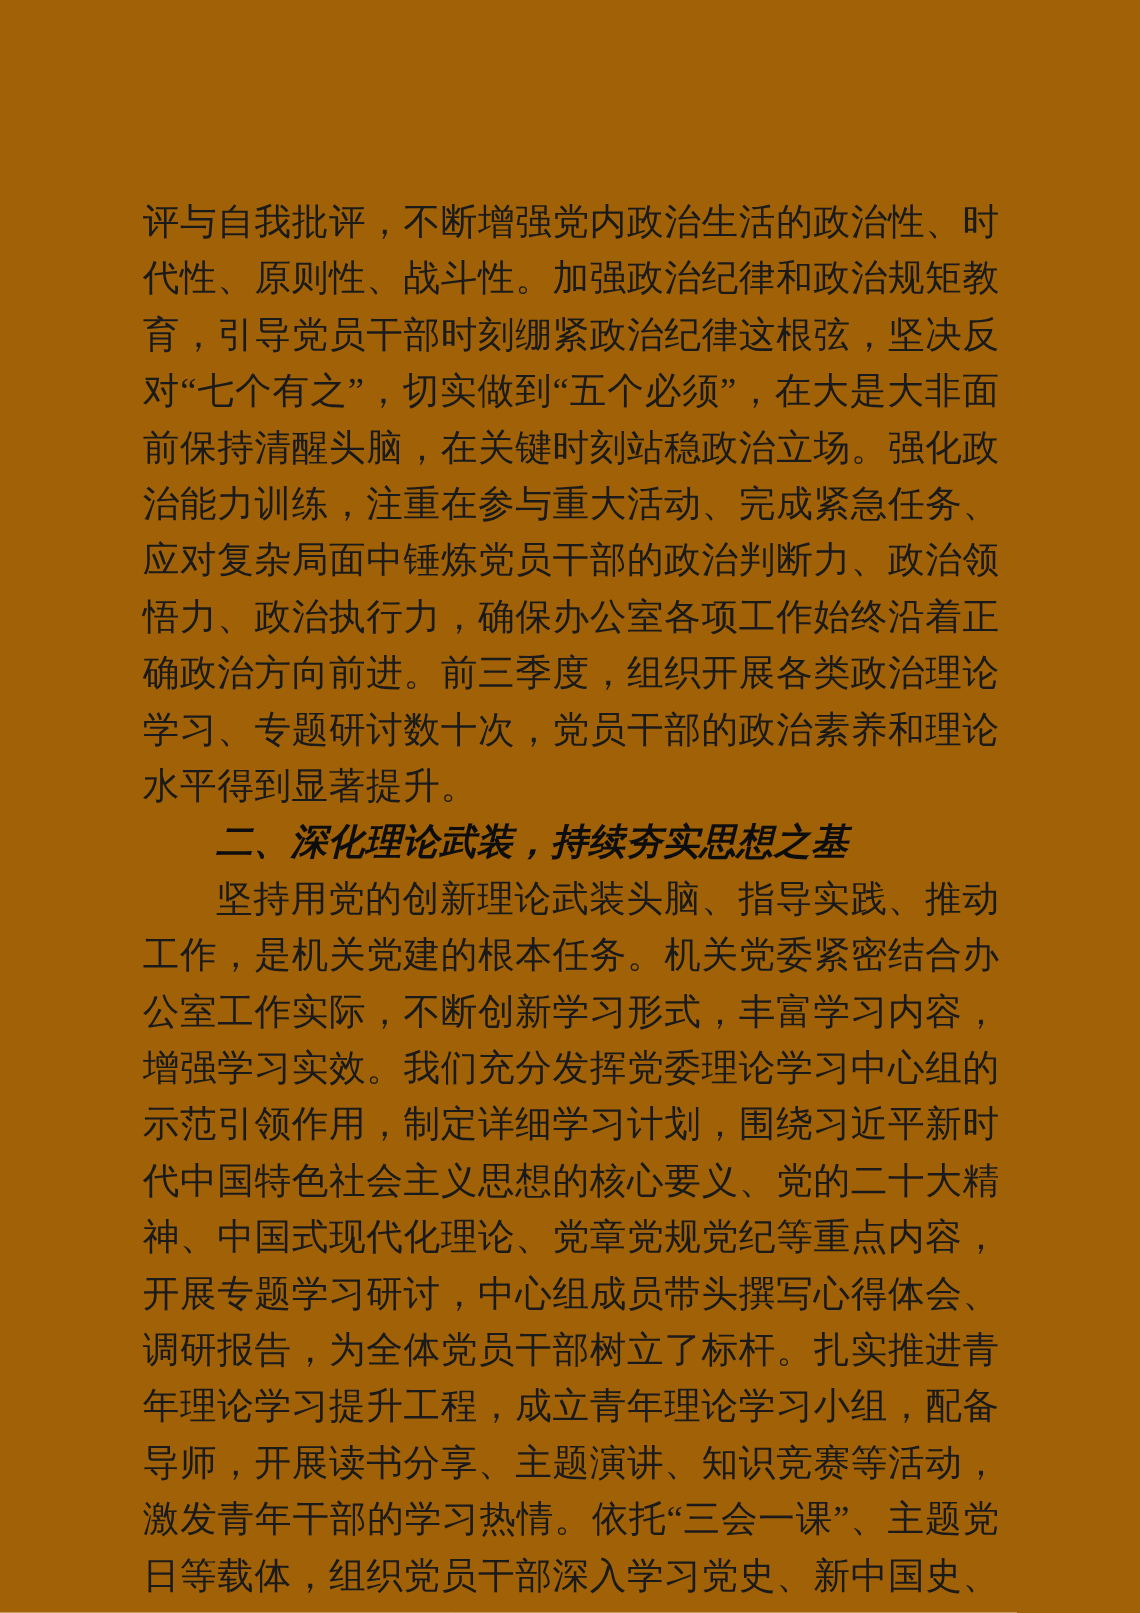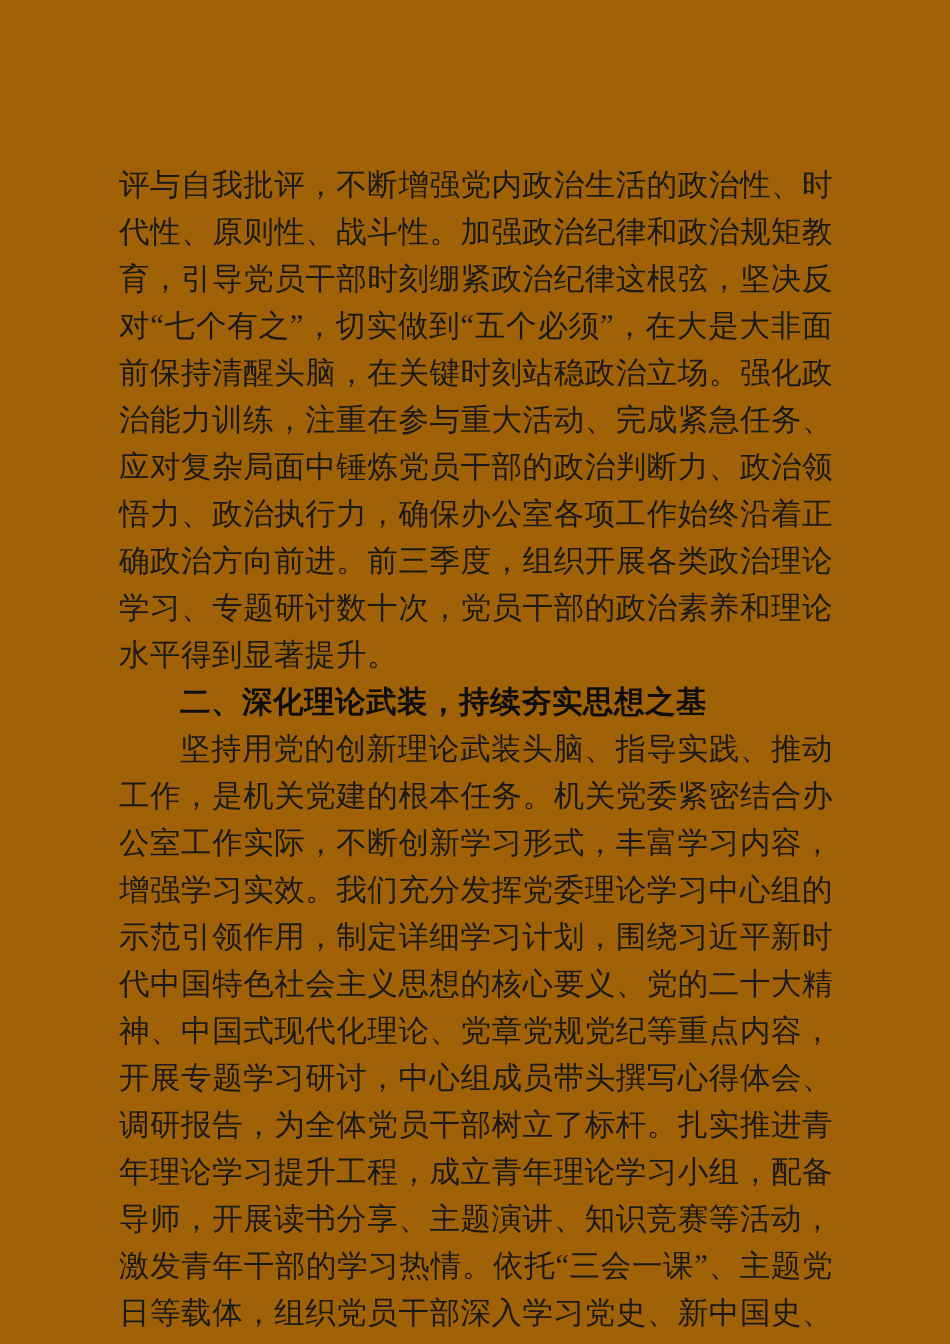--- a/index.html
+++ b/index.html
@@ -41,20 +41,21 @@
   }
   .heading {
     margin: 0;
     font-size: 30.5px;
     line-height: 47px;
     color: #0d0d0d;
     font-weight: bold;
     text-indent: 2em;
     letter-spacing: 0.5px;
     text-align: left;
+    font-style: italic;
   }
 </style>
 </head>
 <body>
 
 <div class="page">
   <div class="doc-body">
 
     <p class="para">评与自我批评，不断增强党内政治生活的政治性、时代性、原则性、战斗性。加强政治纪律和政治规矩教育，引导党员干部时刻绷紧政治纪律这根弦，坚决反对“七个有之”，切实做到“五个必须”，在大是大非面前保持清醒头脑，在关键时刻站稳政治立场。强化政治能力训练，注重在参与重大活动、完成紧急任务、应对复杂局面中锤炼党员干部的政治判断力、政治领悟力、政治执行力，确保办公室各项工作始终沿着正确政治方向前进。前三季度，组织开展各类政治理论学习、专题研讨数十次，党员干部的政治素养和理论水平得到显著提升。</p>
 

